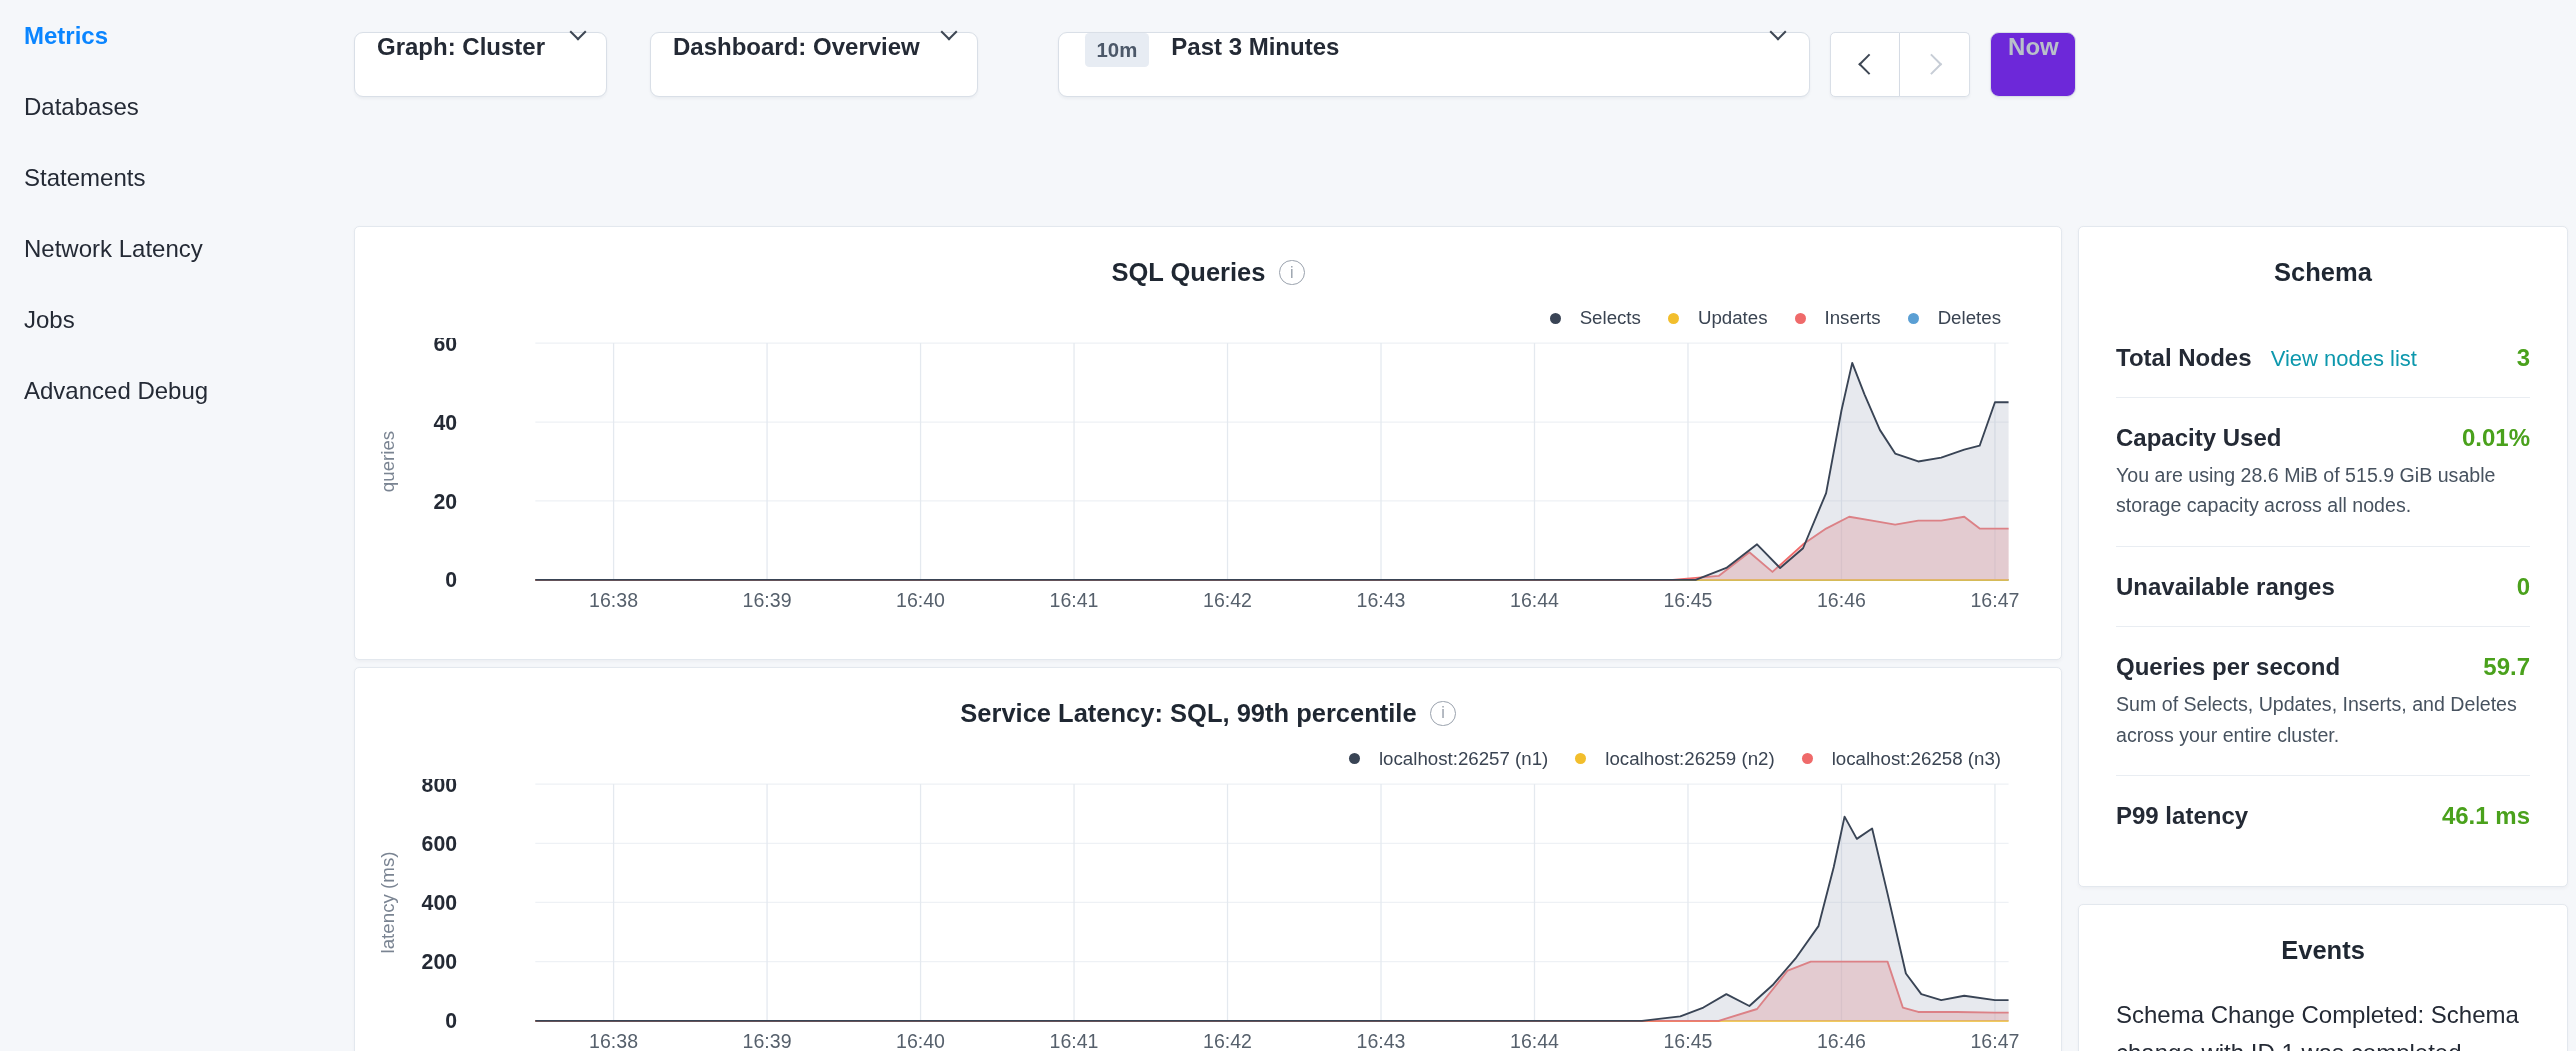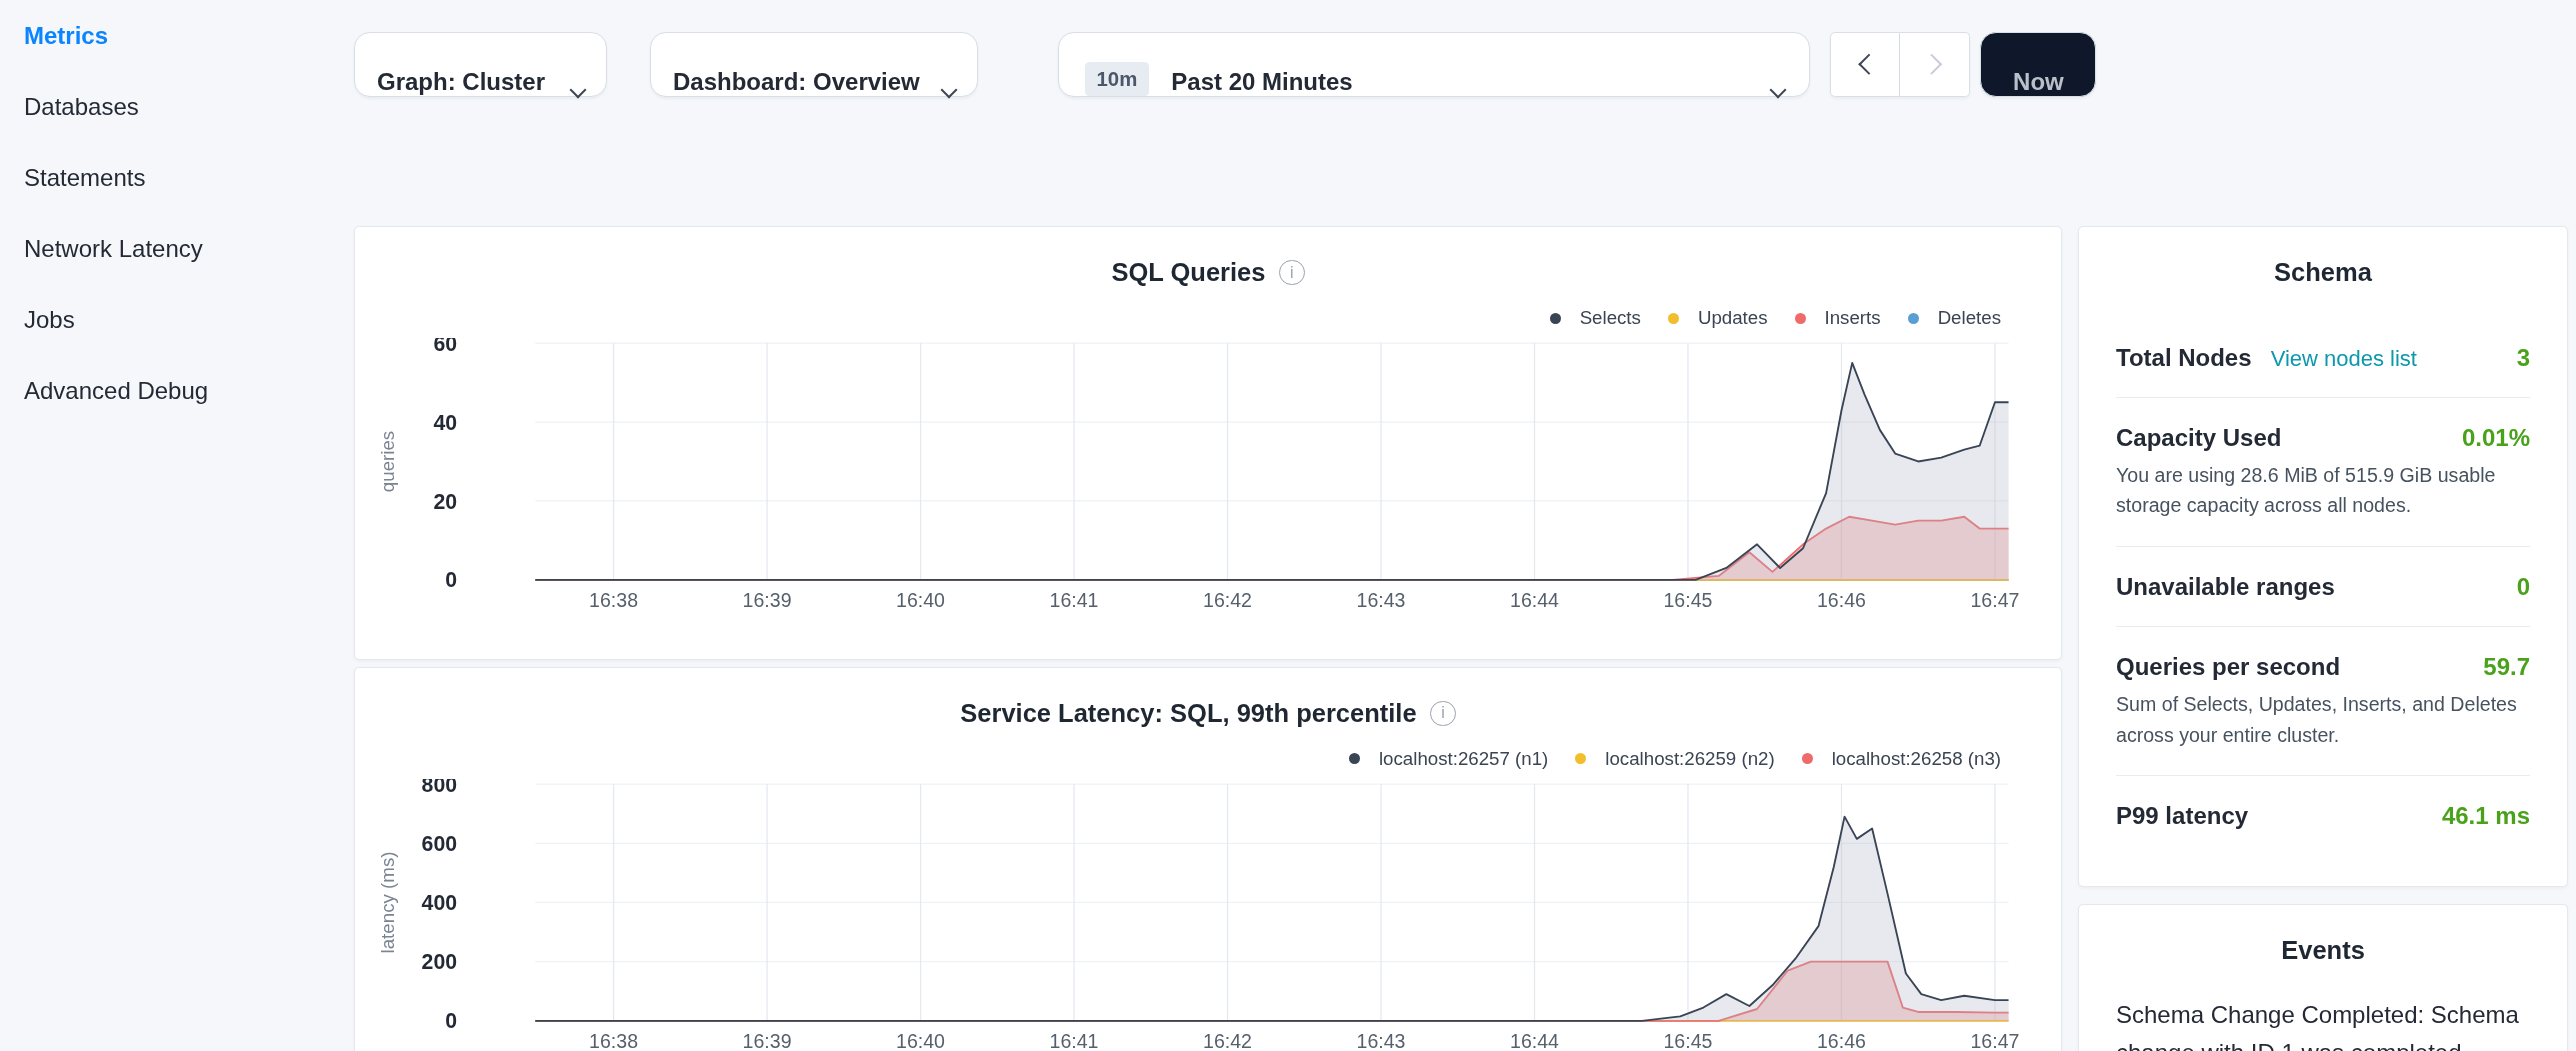--- a/index.html
+++ b/index.html
@@ -10,44 +10,44 @@
   
   .sidebar{position:absolute;left:0;top:0;width:354px;height:100%;padding-top:0}
   .nav-item{height:71px;display:flex;align-items:center;padding-left:24px;
     font-size:24px;color:#242a35;cursor:pointer}
   .nav-item.active{color:var(--nav-active,#0a85ff);font-weight:600}
 
   
   .main-header{position:absolute;left:354px;top:0;width:1752px}
   h1.page-title{margin-top:27px;font-size:39px;font-weight:700;color:#1f2530}
   .controls{margin-top:32px;display:flex;align-items:center}
-  .btn{display:flex;align-items:flex-end;background:#fff;border:0.9px solid #d9dfe7;
-    border-radius:16px;height:65px;font-family:inherit;font-size:24px;font-weight:600;
+  .btn{display:flex;align-items:flex-start;background:#fff;border:0.9px solid #d9dfe7;
+    border-radius:9px;height:65px;font-family:inherit;font-size:24px;font-weight:600;
     color:#242a35;cursor:pointer;box-shadow:0 1.7px 2.6px rgba(40,50,70,.05)}
   .dropdown{justify-content:space-between;padding:0 22px}
   .dropdown.graph{width:253px}
   .dropdown.dash{width:328px;margin-left:43px}
   .time-selector{width:752px;margin-left:80px;padding:0 25.5px}
   .range-badge{background:#e7ecf3;color:#4c5869;font-size:20.4px;font-weight:700;
     border-radius:4.3px;padding:6.8px 12px;line-height:1}
   .range-label{margin-left:22px;font-size:24px;font-weight:700}
   .chev{display:inline-block;width:12px;height:12px;border-right:2.6px solid #3e4754;
     border-bottom:2.6px solid #3e4754}
   .chev.down{transform:rotate(45deg);margin-top:-6.8px}
   .time-selector .chev.down{margin-left:auto}
   .chev.left{transform:rotate(135deg);margin-left:6.8px;width:14.5px;height:14.5px}
   .chev.right{transform:rotate(-45deg);margin-right:6.8px;width:14.5px;height:14.5px}
   .chev.gray{border-color:#c7cdd6}
   .arrow-group{display:flex;margin-left:20.4px;height:65px}
   .arrow-btn{width:70px;height:65px;display:flex;align-items:center;justify-content:center;
     background:#fff;border:0.9px solid #d9dfe7;cursor:pointer;box-shadow:0 1.7px 2.6px rgba(40,50,70,.05)}
   .arrow-btn:first-child{border-radius:5.1px 0 0 5.1px}
   .arrow-btn:last-child{border-radius:0 5.1px 5.1px 0;border-left:none}
-  .now-btn{margin-left:10px;width:116px;justify-content:center;color:#b9c0c9;
-    background:#0f172a;font-weight:600}
+  .now-btn{margin-left:20px;width:86px;justify-content:center;color:#b9c0c9;
+    background:#6d28d9;font-weight:600}
 
   
   .card{background:#fff;border:0.9px solid #e3e8ee;border-radius:5.1px;
     box-shadow:0 1.7px 3.4px rgba(40,50,70,.04)}
 
   .charts-col{position:absolute;left:354px;top:226px;width:1708px}
   .chart-card{position:relative;width:1708px;height:434px;overflow:hidden}
   .chart-card + .chart-card{margin-top:6.8px}
   .chart-header{position:absolute;top:31px;left:0;right:0;display:flex;
     justify-content:center;align-items:center;gap:13.6px}
@@ -115,21 +115,21 @@
       <button class="btn dropdown graph">
         <span>Graph: Cluster</span>
         <span class="chev down"></span>
       </button>
       <button class="btn dropdown dash">
         <span>Dashboard: Overview</span>
         <span class="chev down"></span>
       </button>
       <button class="btn time-selector">
         <span class="range-badge">10m</span>
-        <span class="range-label">Past 20 Minutes</span>
+        <span class="range-label">Past 3 Minutes</span>
         <span class="chev down"></span>
       </button>
       <div class="arrow-group">
         <button class="arrow-btn">
           <span class="chev left"></span>
         </button>
         <button class="arrow-btn">
           <span class="chev right gray"></span>
         </button>
       </div>

